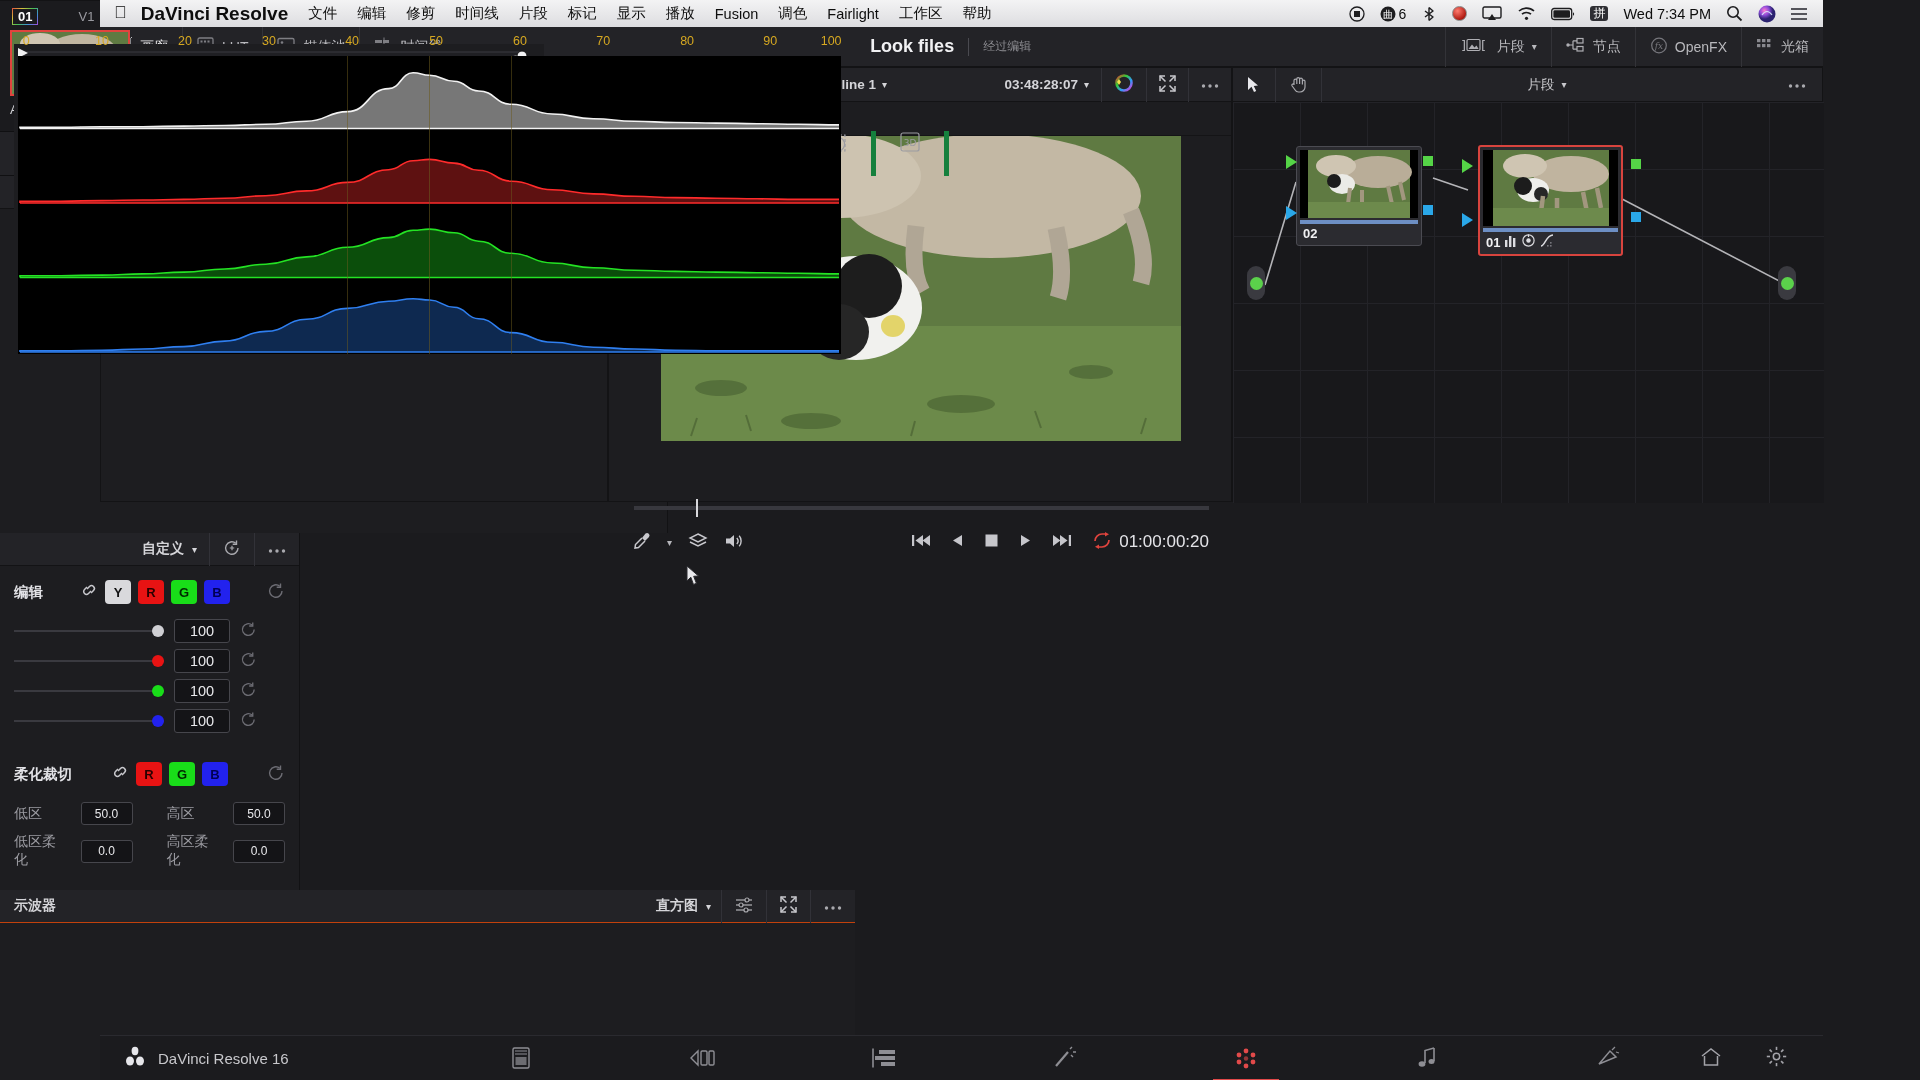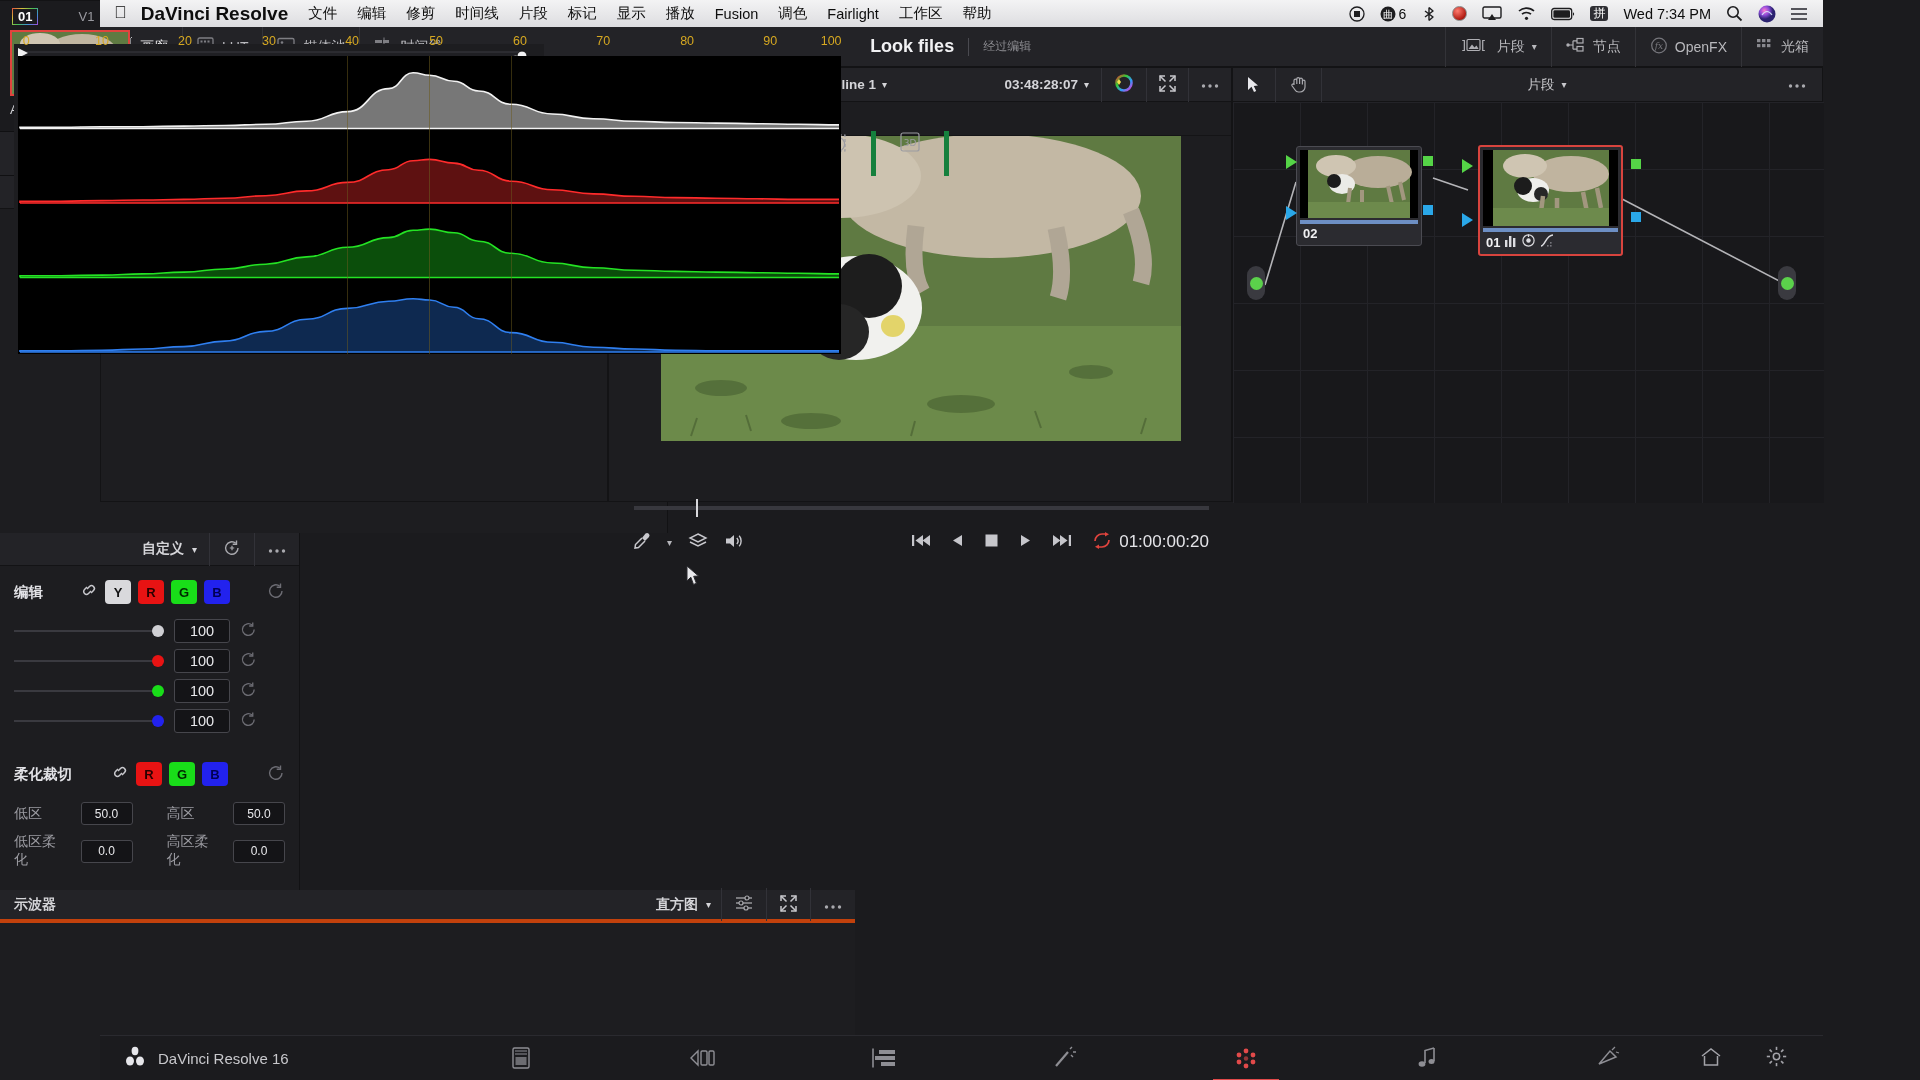--- a/index.html
+++ b/index.html
@@ -178,21 +178,21 @@
   .sl-knob { position:absolute; right: 0; top: -5px; width: 12px; height: 12px; border-radius: 50%; }
   .numbox { width: 56px; height: 24px; background:#141417; border:1px solid #46464c; border-radius:3px;
             color:#e9e9ec; font-size: 14.5px; display:flex; align-items:center; justify-content:center; }
   .reset { color:#6d6d74; font-size: 15px; }
   .lbl { color:#9d9da3; font-size: 14px; }
   .numbox.sm { width: 52px; height: 23px; font-size: 12px; }
 
   
   #scopes { left: 968px; top: 678px; width: 855px; height: 357px; background:#1d1d20; }
   .sc-head { height: 33px; background:#232327; display:flex; align-items:center; color:#d5d5d9; font-size:14px;
-             border-bottom:4px solid #c2410c;}
+             border-bottom:1px solid #c2410c;}
   .sc-head .title { padding-left: 14px; font-weight:bold; }
   .sc-head .grow { flex:1; }
   .sc-head .b { display:flex; align-items:center; justify-content:center; height:33px; padding:0 13px; border-left:1px solid #323238; color:#a9a9ae;}
   .sc-ticks { position:absolute; left: 18px; top: 34px; width: 823px; height: 20px; }
   .sc-ticks span { position:absolute; color:#d6a821; font-size: 12.5px; transform: translateX(-50%); }
   .sc-graph { position:absolute; left: 18px; top: 56px; width: 823px; height: 298px; background:#000; }
 
   
   #status { position:absolute; left: 100px; top: 1035px; width: 1723px; height: 45px; background:#1b1b1e; border-top:1px solid #2a2a2f;
             display:flex; align-items:center; color:#c8c8cc; font-size: 15px; }

